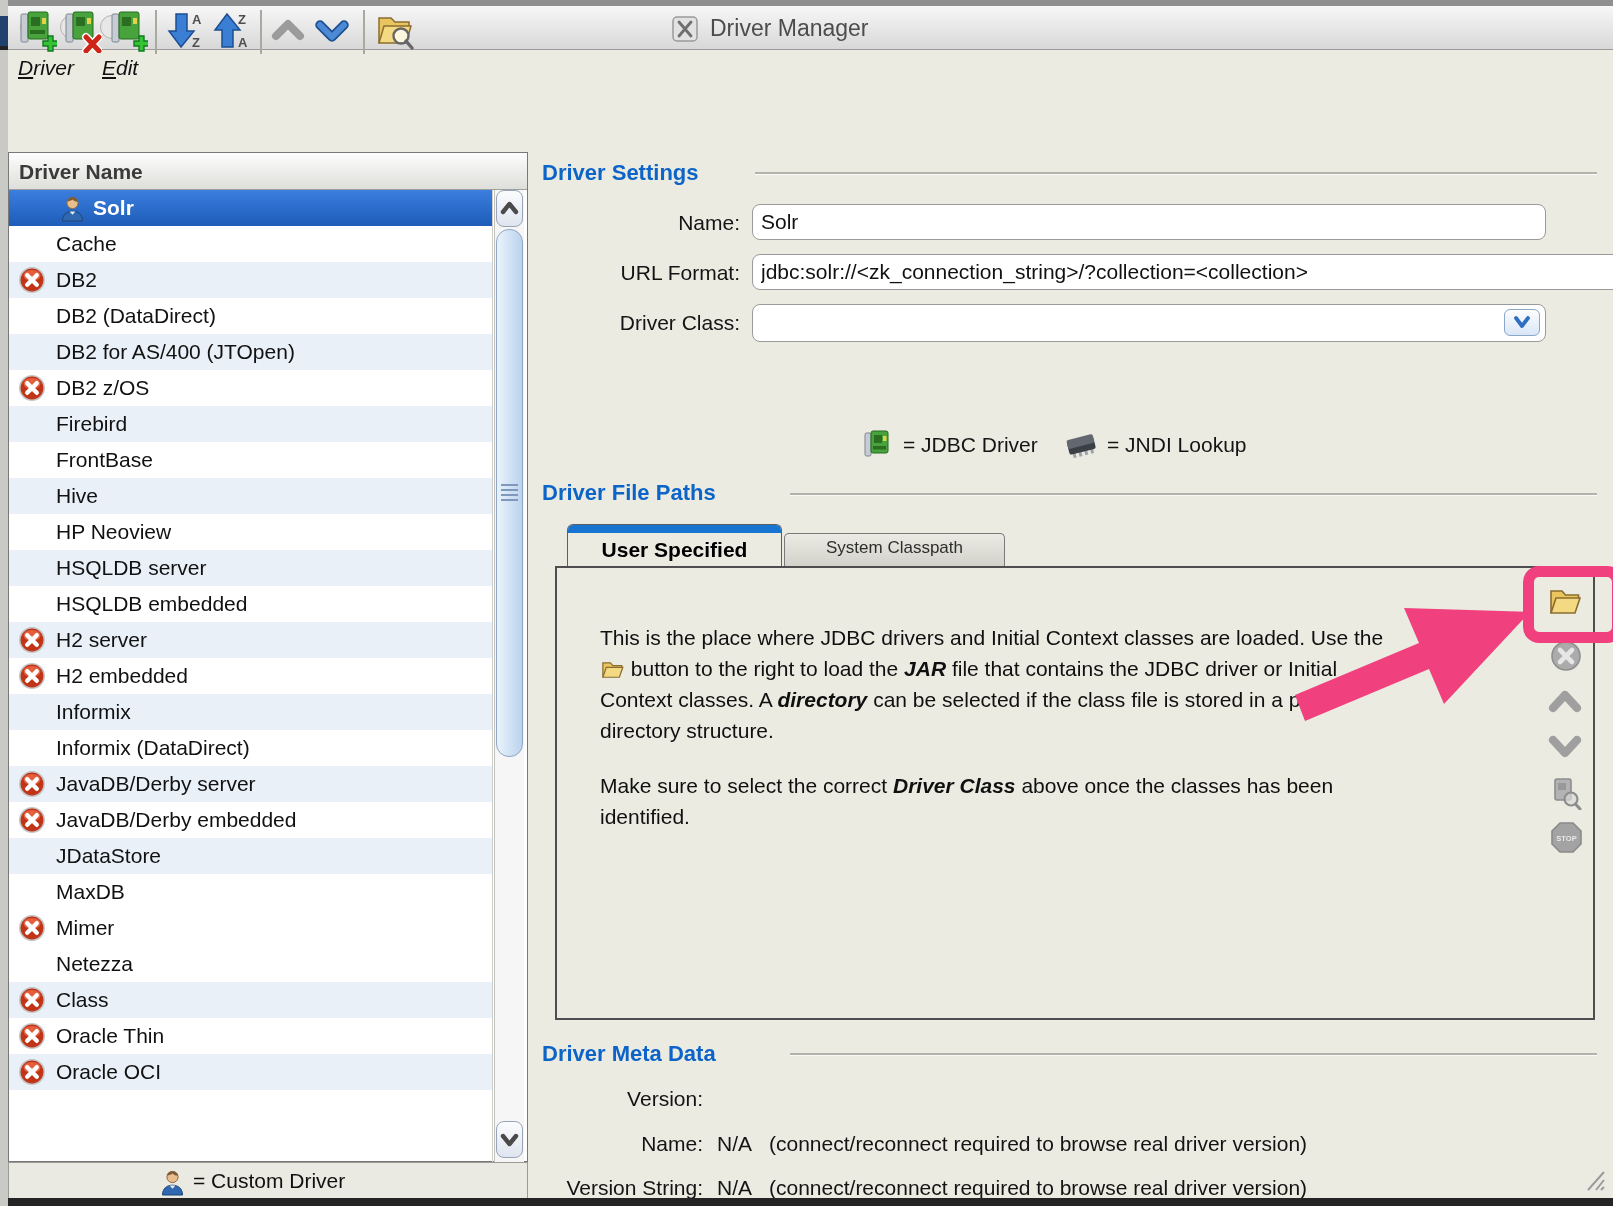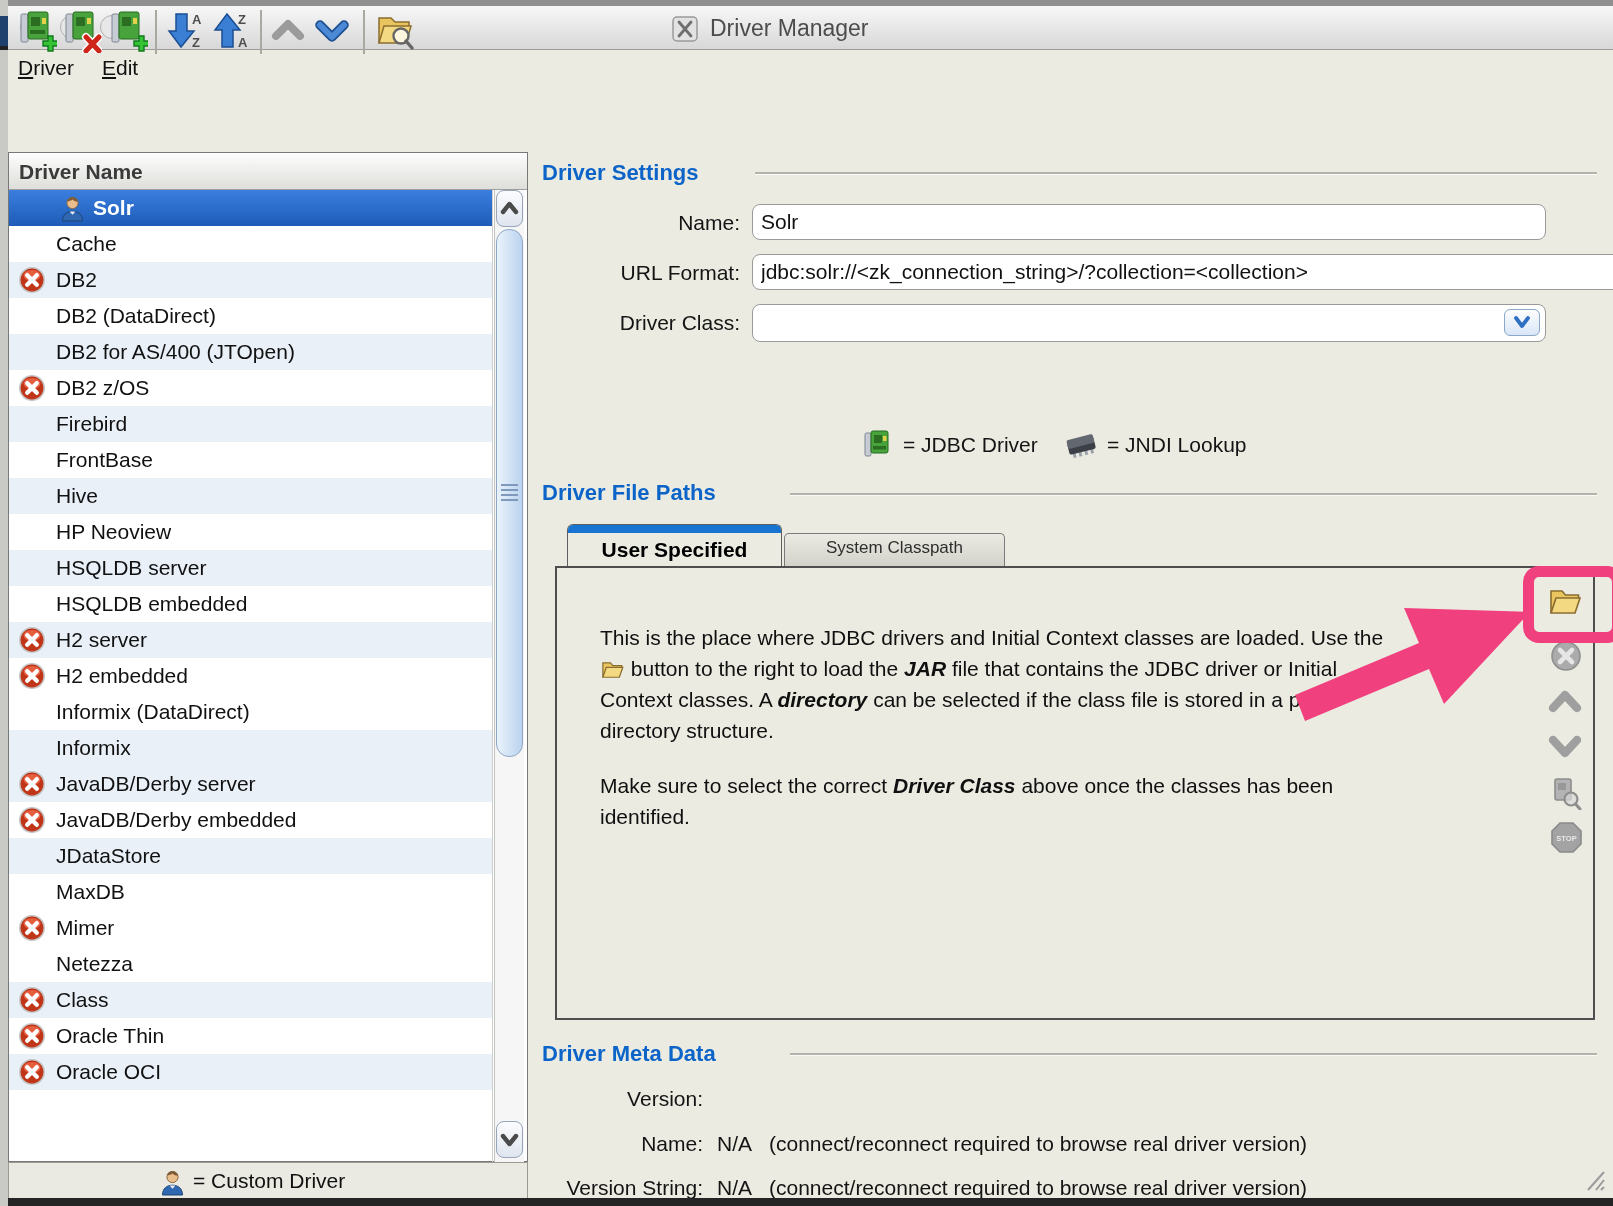--- a/index.html
+++ b/index.html
@@ -15,21 +15,21 @@
     border:1px solid #8c8c8c;border-right:none;box-sizing:border-box;}
   
   #titlebar{left:8px;top:6px;width:1605px;height:44px;
     background:linear-gradient(#f7f7f7,#d8d8d8);border-bottom:1px solid #9c9c9c;box-sizing:border-box;}
   .traffic{top:15px;width:24px;height:24px;border-radius:50%;
     border:1.5px solid #b2b2b2;background:#e7e7e7;box-sizing:border-box;}
   #title-icon{left:672px;top:16px;}
   #window-title{left:710px;top:15px;font-size:23px;color:#4c4c4c;}
   
   #menubar{left:8px;top:50px;width:1605px;height:36px;background:#ebebe2;}
-  .menu-item{top:4px;font-size:21px;color:#111;padding:2px 4px;display:inline-block;position:absolute;}
+  .menu-item{top:4px;font-size:21px;color:#111;padding:2px 4px;display:inline-block;position:absolute;font-style:italic;}
   .menu-item::first-letter{text-decoration:underline;}
   
   #toolbar{left:8px;top:86px;width:1605px;height:66px;background:#ebebe2;}
   .tbtn{position:absolute;top:9px;width:40px;height:46px;cursor:default;}
   .tsep{position:absolute;top:10px;width:2px;height:44px;background:#a9a9a2;}
   
   #list-panel{left:8px;top:152px;width:520px;height:1010px;background:#fff;
     border:1px solid #787878;box-sizing:border-box;}
   #list-header{left:9px;top:153px;width:518px;height:37px;
     background:linear-gradient(#fdfdfd,#dededa);border-bottom:1px solid #9f9f9f;box-sizing:border-box;}
@@ -274,27 +274,27 @@
         <span class="ric">
           <svg width="28" height="28" viewBox="0 0 28 28">
             <circle cx="14" cy="14" r="13" fill="#c4c4c4"></circle>
             <circle cx="14" cy="14" r="11.4" fill="#c03418"></circle>
             <ellipse cx="14" cy="9.5" rx="8.5" ry="5.5" fill="#ee6a4a" opacity="0.8"></ellipse>
             <path d="M9.2 9.2 L18.8 18.8 M18.8 9.2 L9.2 18.8" stroke="#fff" stroke-width="4.4" stroke-linecap="round"></path>
           </svg>
         </span>
         <span class="rlabel">H2 embedded</span>
       </div>
+      <div class="row stripe">
+        <span class="ric"></span>
+        <span class="rlabel">Informix</span>
+      </div>
       <div class="row">
         <span class="ric"></span>
         <span class="rlabel">Informix (DataDirect)</span>
-      </div>
-      <div class="row stripe">
-        <span class="ric"></span>
-        <span class="rlabel">Informix</span>
       </div>
       <div class="row stripe">
         <span class="ric">
           <svg width="28" height="28" viewBox="0 0 28 28">
             <circle cx="14" cy="14" r="13" fill="#c4c4c4"></circle>
             <circle cx="14" cy="14" r="11.4" fill="#c03418"></circle>
             <ellipse cx="14" cy="9.5" rx="8.5" ry="5.5" fill="#ee6a4a" opacity="0.8"></ellipse>
             <path d="M9.2 9.2 L18.8 18.8 M18.8 9.2 L9.2 18.8" stroke="#fff" stroke-width="4.4" stroke-linecap="round"></path>
           </svg>
         </span>

